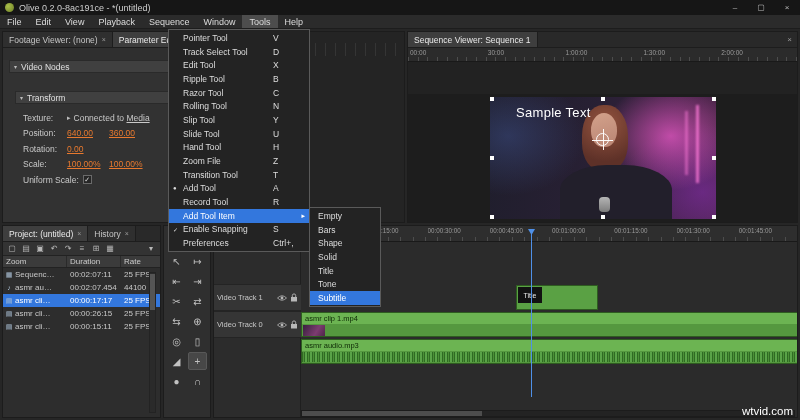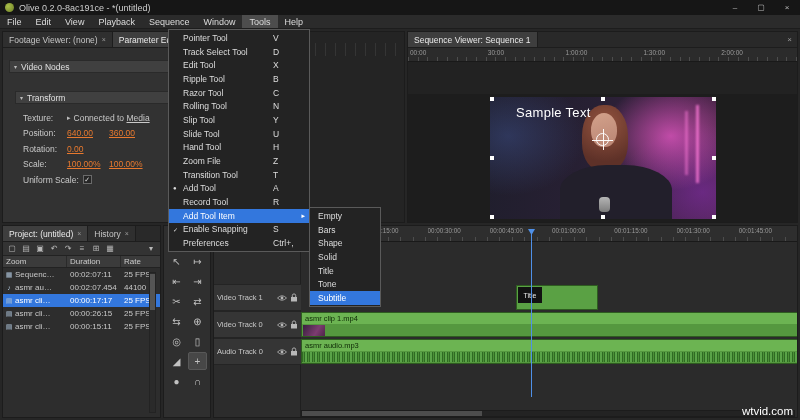--- a/index.html
+++ b/index.html
@@ -475,35 +475,20 @@
                 <circle cx="5" cy="4" r="1.4" fill="#b8b8b8"></circle>
               </svg>
             </span>
           <span>
               <svg class="mini" width="8" height="9" viewBox="0 0 8 9">
                 <rect x="1" y="4" width="6" height="4.5" fill="#b8b8b8"></rect>
                 <path d="M2.3 4 V2.6 A1.7 1.7 0 0 1 5.7 2.6 V4" stroke="#b8b8b8" fill="none" stroke-width="0.9"></path>
               </svg>
             </span>
         </div>
-        <div class="tl-track-header" style="top:96px;">
-          <span class="tname">Audio Track 0</span>
-          <span>
-              <svg class="mini" width="10" height="8" viewBox="0 0 10 8">
-                <path d="M0.5 4 Q5 -0.5 9.5 4 Q5 8.5 0.5 4Z" fill="none" stroke="#b8b8b8" stroke-width="0.8"></path>
-                <circle cx="5" cy="4" r="1.4" fill="#b8b8b8"></circle>
-              </svg>
-            </span>
-          <span>
-              <svg class="mini" width="8" height="9" viewBox="0 0 8 9">
-                <rect x="1" y="4" width="6" height="4.5" fill="#b8b8b8"></rect>
-                <path d="M2.3 4 V2.6 A1.7 1.7 0 0 1 5.7 2.6 V4" stroke="#b8b8b8" fill="none" stroke-width="0.9"></path>
-              </svg>
-            </span>
-        </div>
       </div>
       <div class="tl-clips">
         <div class="clip clip-title">
           <div class="title-head">Title</div>
         </div>
         <div class="clip clip-video">
           <div class="clip-label">asmr clip 1.mp4</div>
           <div class="thumb"></div>
         </div>
         <div class="clip clip-audio">

